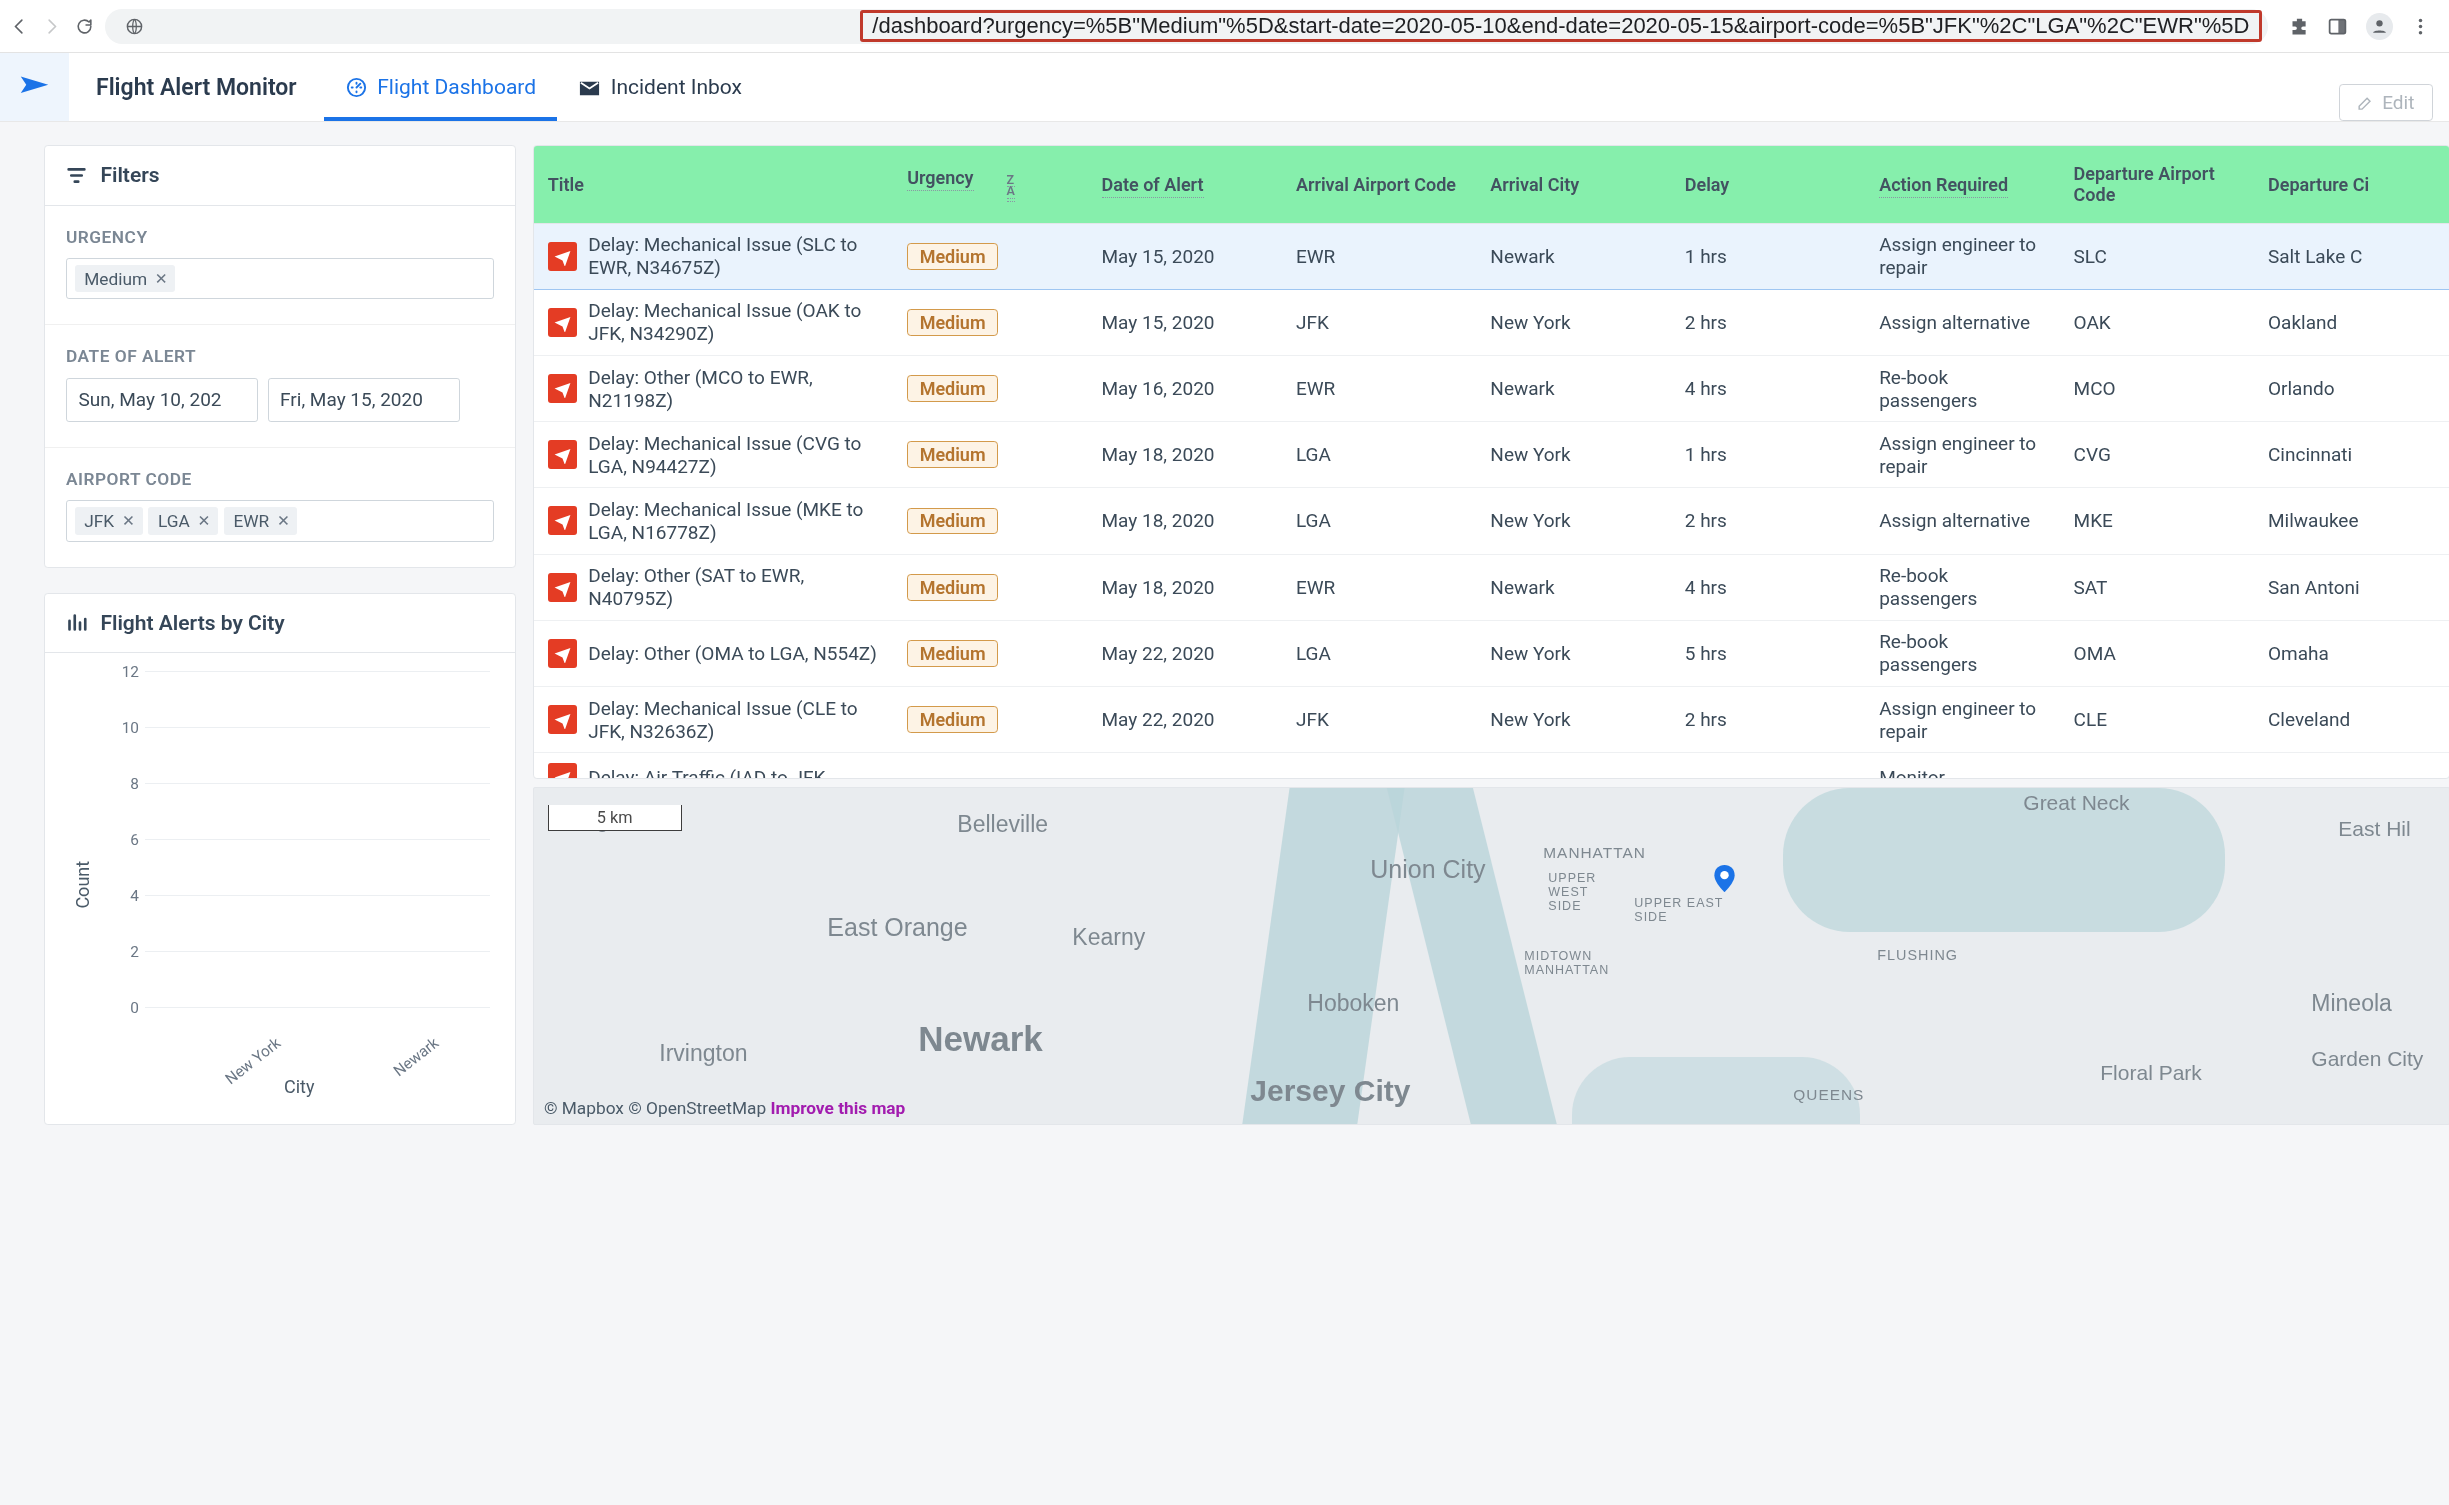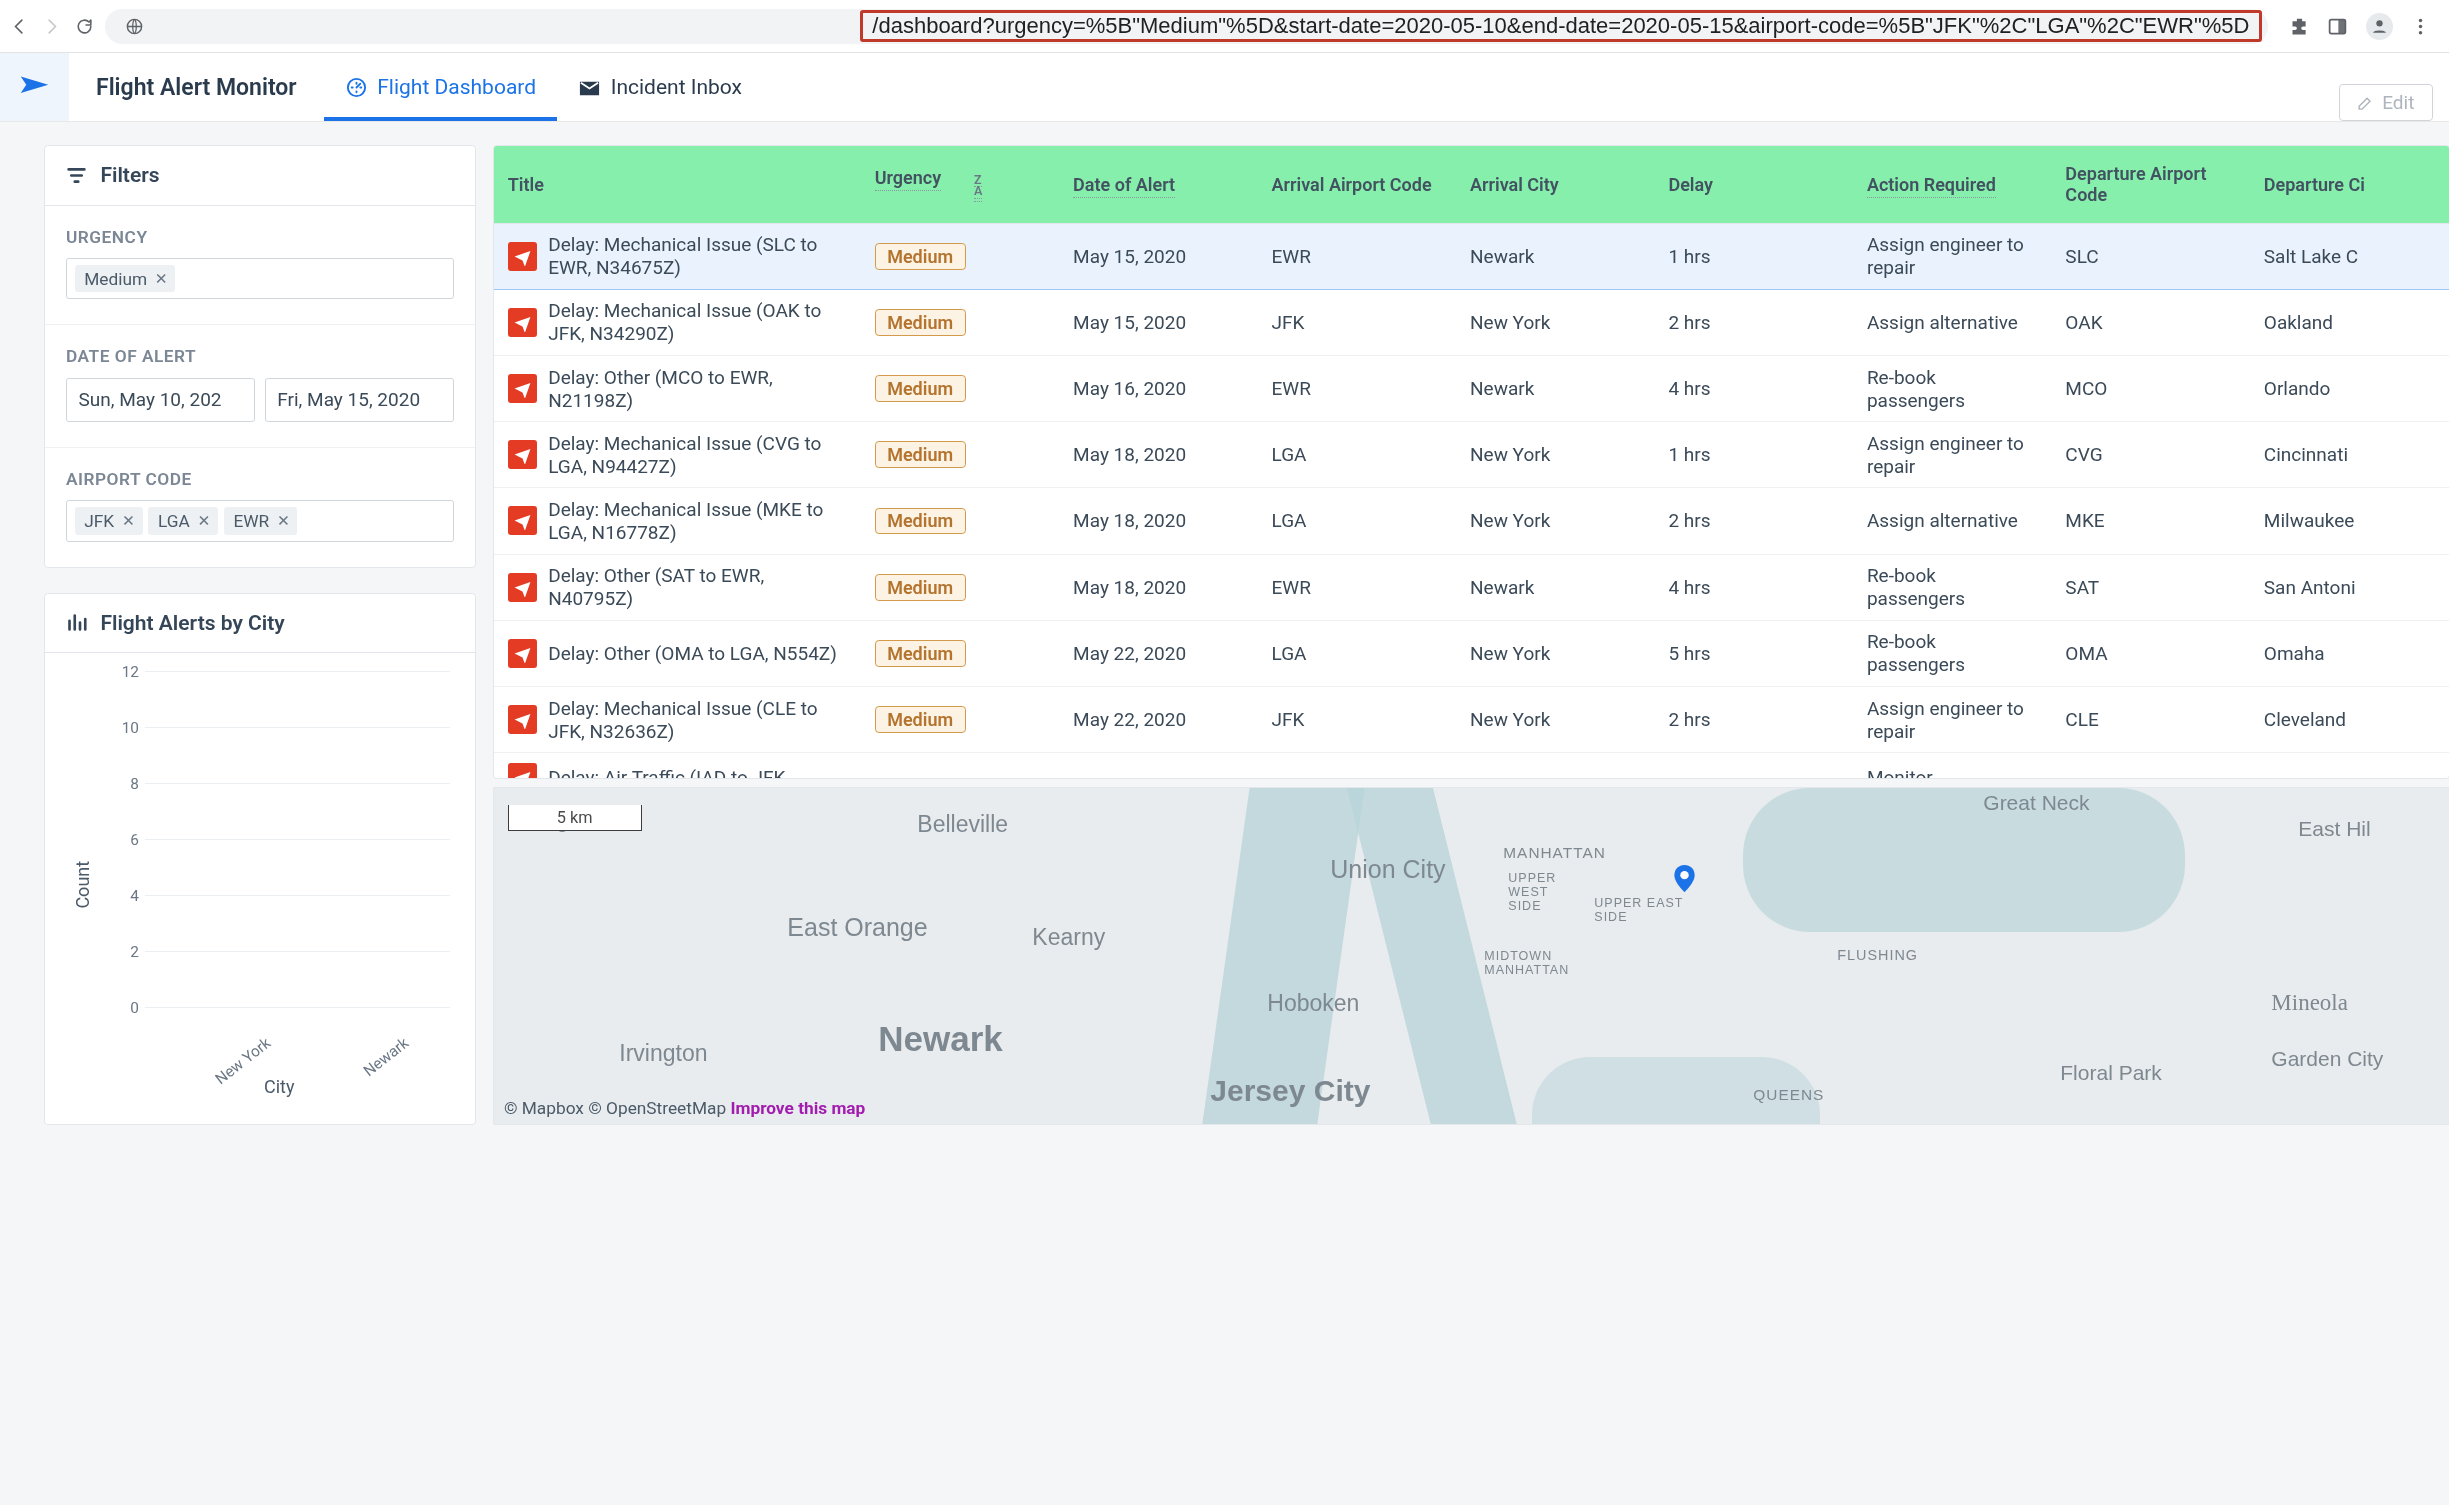--- a/index.html
+++ b/index.html
@@ -19,21 +19,21 @@
   .app-title { display: flex; align-items: center; padding: 0 27px; font-size: 23px; font-weight: 600; color: #2b3b4e; }
   .tabs { display: flex; align-items: stretch; }
   .tab { display: flex; align-items: center; gap: 9.6px; padding: 0 21px; font-size: 21px; color: #2b3b4e; position: relative; }
   .tab.active { color: #1b73e7; }
   .tab.active::after { content: ""; position: absolute; left: 0; right: 0; bottom: 0; height: 3.8px; background: #1b73e7; }
   .header-right { margin-left: auto; display: flex; align-items: flex-end; padding: 0 17.3px; }
   .edit-btn { border: 1px solid #d0d4d9; color: #aeb5bc; padding: 5.8px 17.3px; border-radius: 3.8px; display: flex; align-items: center; gap: 7.7px; font-size: 19px; }
 
   
   .main { display: flex; gap: 17.3px; padding: 23px 0 0 44px; }
-  .sidebar { width: 432px; display: flex; flex-direction: column; gap: 25px; }
+  .sidebar { width: 472px; display: flex; flex-direction: column; gap: 25px; }
   .content { flex: 1; display: flex; flex-direction: column; gap: 7.7px; min-width: 0; }
 
   .panel { background: #fff; border: 1px solid #e3e6ea; border-radius: 3.8px; }
   .panel-header { padding: 17.3px 21px; display: flex; align-items: center; gap: 13.4px; border-bottom: 1px solid #e3e6ea; font-size: 21px; font-weight: 600; color: #354658; }
 
   .filter-section { padding: 21px 21px 25px; border-bottom: 1px solid #f0f0f0; }
   .filter-section:last-child { border-bottom: none; }
   .filter-label { font-size: 17.3px; letter-spacing: 0.5px; color: #7b8794; font-weight: 600; margin-bottom: 11.5px; }
   .tag-input { border: 1px solid #cfd6dc; border-radius: 2.9px; padding: 5.8px 7.7px; min-height: 40px; display: flex; flex-wrap: wrap; gap: 5.8px; align-items: center; }
   .tag { background: #eef1f4; border-radius: 2.9px; padding: 3.8px 7.7px 3.8px 9.6px; display: flex; align-items: center; gap: 7.7px; font-size: 17.3px; color: #4a5a68; }
@@ -534,21 +534,21 @@
           <div class="map-label" style="left: 1489px; top: 3.8px; font-size: 21px; white-space: pre;">Great Neck</div>
           <div class="map-label" style="left: 1804px; top: 29px; font-size: 21px; white-space: pre;">East Hil</div>
           <div class="map-label" style="left: 293px; top: 125px; font-size: 25px; white-space: pre;">East Orange</div>
           <div class="map-label" style="left: 538px; top: 136px; font-size: 23px; white-space: pre;">Kearny</div>
           <div class="map-label" style="left: 990px; top: 161px; font-size: 12.5px; letter-spacing: 1px; white-space: pre;">MIDTOWN
 MANHATTAN</div>
           <div class="map-label" style="left: 1343px; top: 159px; font-size: 14.4px; letter-spacing: 1px; white-space: pre;">FLUSHING</div>
           <div class="map-label" style="left: 384px; top: 231px; font-size: 35px; font-weight: 600; white-space: pre;">Newark</div>
           <div class="map-label" style="left: 125px; top: 252px; font-size: 23px; white-space: pre;">Irvington</div>
           <div class="map-label" style="left: 773px; top: 202px; font-size: 23px; white-space: pre;">Hoboken</div>
-          <div class="map-label" style="left: 1777px; top: 202px; font-size: 23px; white-space: pre; font-family: Liberation Serif, serif;">Mineola</div>
+          <div class="map-label" style="left: 1777px; top: 202px; font-size: 23px; white-space: pre;">Mineola</div>
           <div class="map-label" style="left: 716px; top: 286px; font-size: 30px; font-weight: 600; white-space: pre;">Jersey City</div>
           <div class="map-label" style="left: 1259px; top: 298px; font-size: 15.4px; letter-spacing: 1px; white-space: pre;">QUEENS</div>
           <div class="map-label" style="left: 1566px; top: 273px; font-size: 21px; white-space: pre;">Floral Park</div>
           <div class="map-label" style="left: 1777px; top: 259px; font-size: 21px; white-space: pre;">Garden City</div>
           <div class="marker" style="left: 1180px; top: 77px;">
             <svg viewBox="0 0 24 32">
               <path d="M12 0C5 0 0 5 0 12c0 9 12 20 12 20s12-11 12-20C24 5 19 0 12 0z" fill="#1b73e7"></path>
               <circle cx="12" cy="12" r="5" fill="#fff"></circle>
             </svg>
           </div>

